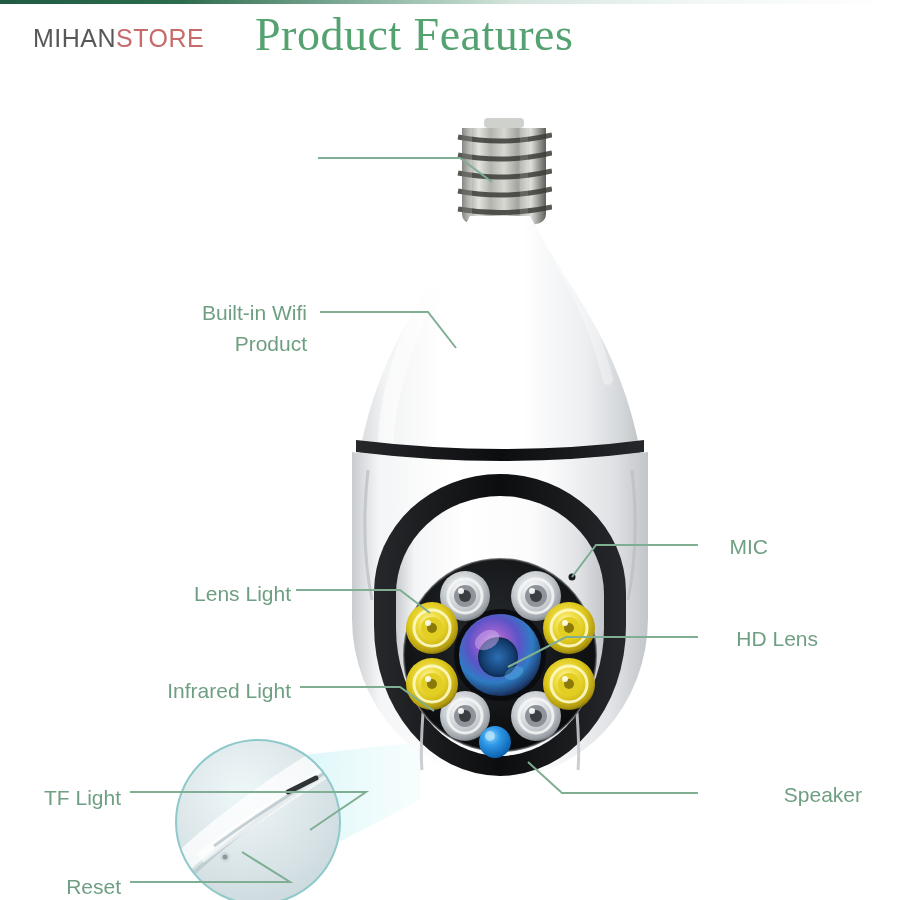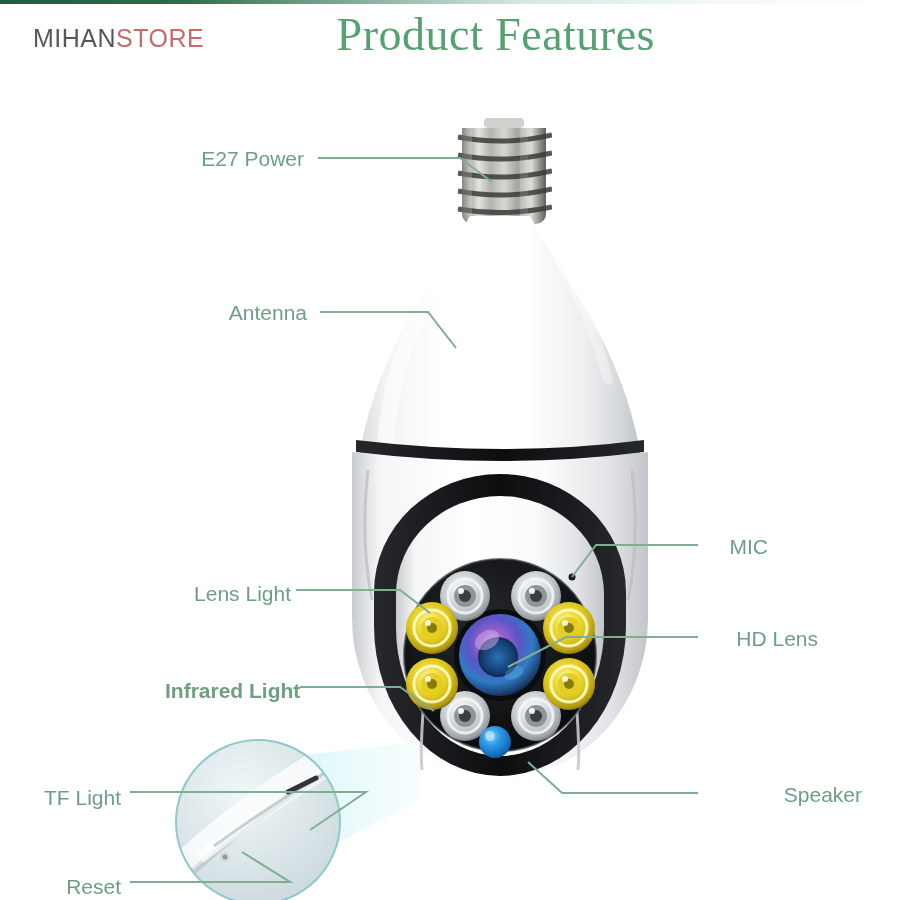--- a/index.html
+++ b/index.html
@@ -37,21 +37,21 @@
     white-space: nowrap;
   }
   #brand .b-dark { color: #575757; }
   #brand .b-red  { color: #c66a6a; }
 
   
   #page-title {
     position: absolute;
     left: 255px; top: 8px;
     width: 400px;
-    text-align: right;
+    text-align: left;
     font-family: "Liberation Serif", serif;
     font-size: 46px;
     color: #55a271;
     letter-spacing: 0.5px;
     white-space: nowrap;
   }
 
   
   .callout {
     position: absolute;
@@ -353,32 +353,32 @@
       <path d="M300 687 H400 L434 711"></path>
       <path d="M130 792 H366 L310 830"></path>
       <path d="M130 882 H290 L242 852"></path>
       <path d="M698 545 H596 L572 577"></path>
       <path d="M698 637 H566 L508 667"></path>
       <path d="M698 793 H562 L528 762"></path>
     </g>
   </svg>
 
   <div class="callout ta-right" style="left:196px; top:143px; width:108px;">
-    <div>E27 Power</div>
   </div>
 
   <div class="callout ta-right" style="left:198px; top:297px; width:109px;">
-    <div>Antenna</div>
+    <div>Built-in Wifi</div>
+    <div>Product</div>
   </div>
 
   <div class="callout ta-right" style="left:181px; top:578px; width:110px;">
     <div>Lens Light</div>
   </div>
 
-  <div class="callout ta-right" style="left:165px; top:675px; width:126px;font-weight:bold;">
+  <div class="callout ta-right" style="left:165px; top:675px; width:126px;">
     <div>Infrared Light</div>
   </div>
 
   <div class="callout ta-right" style="left:37px; top:782px; width:84px;">
     <div>TF Light</div>
   </div>
 
   <div class="callout ta-right" style="left:63px; top:871px; width:58px;">
     <div>Reset</div>
   </div>

